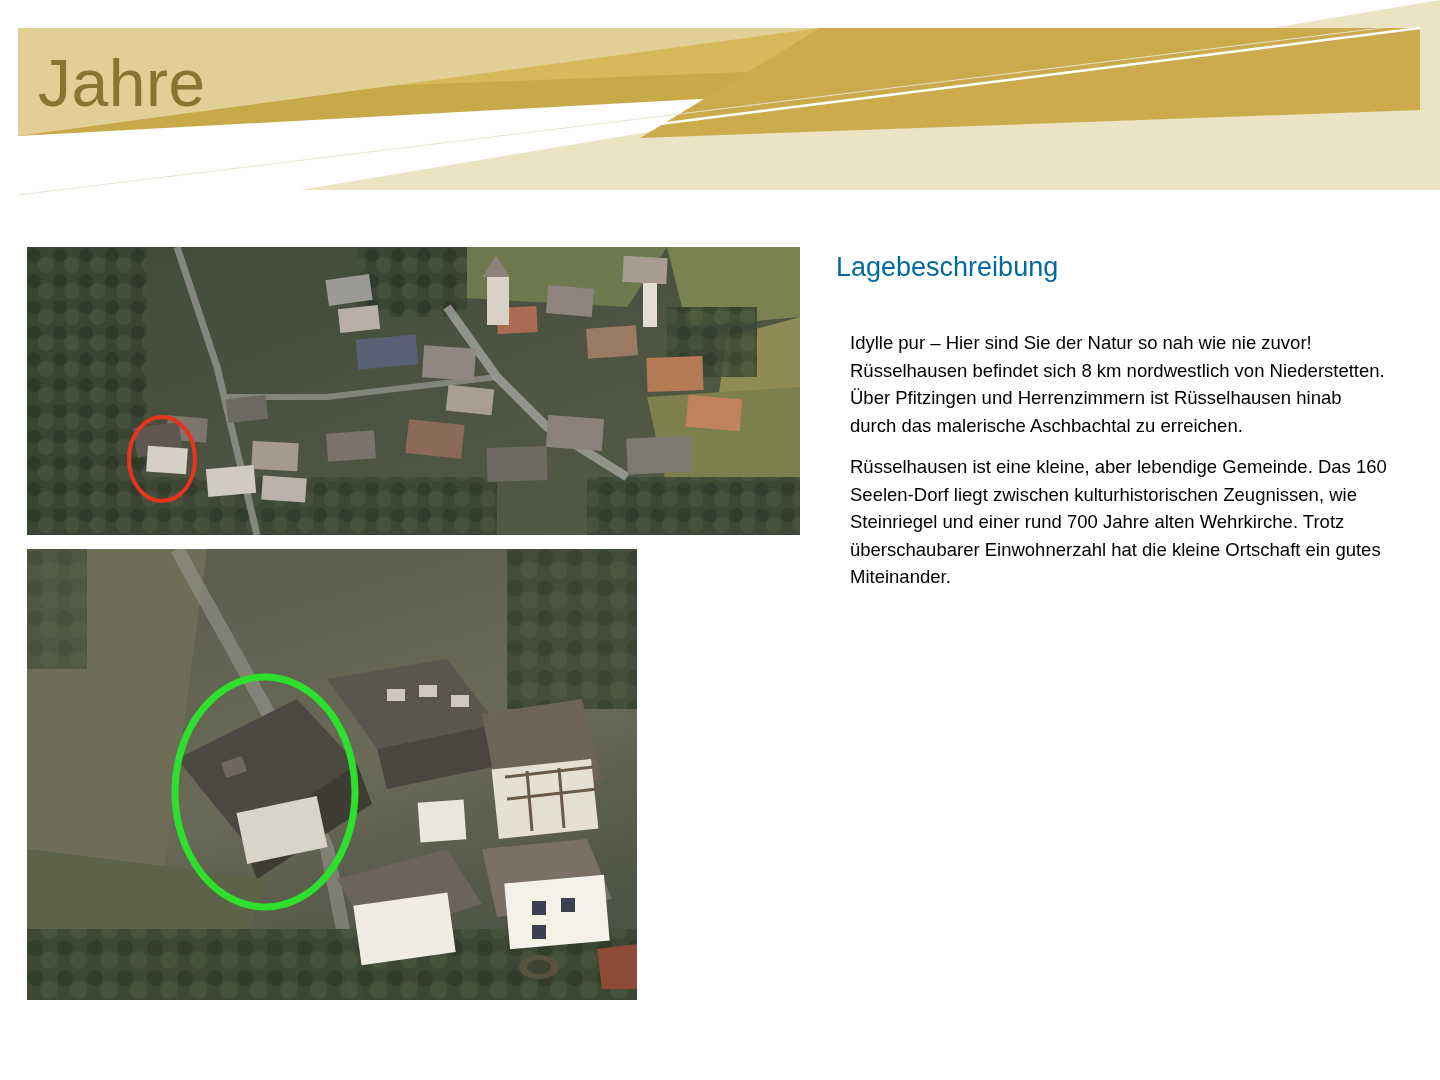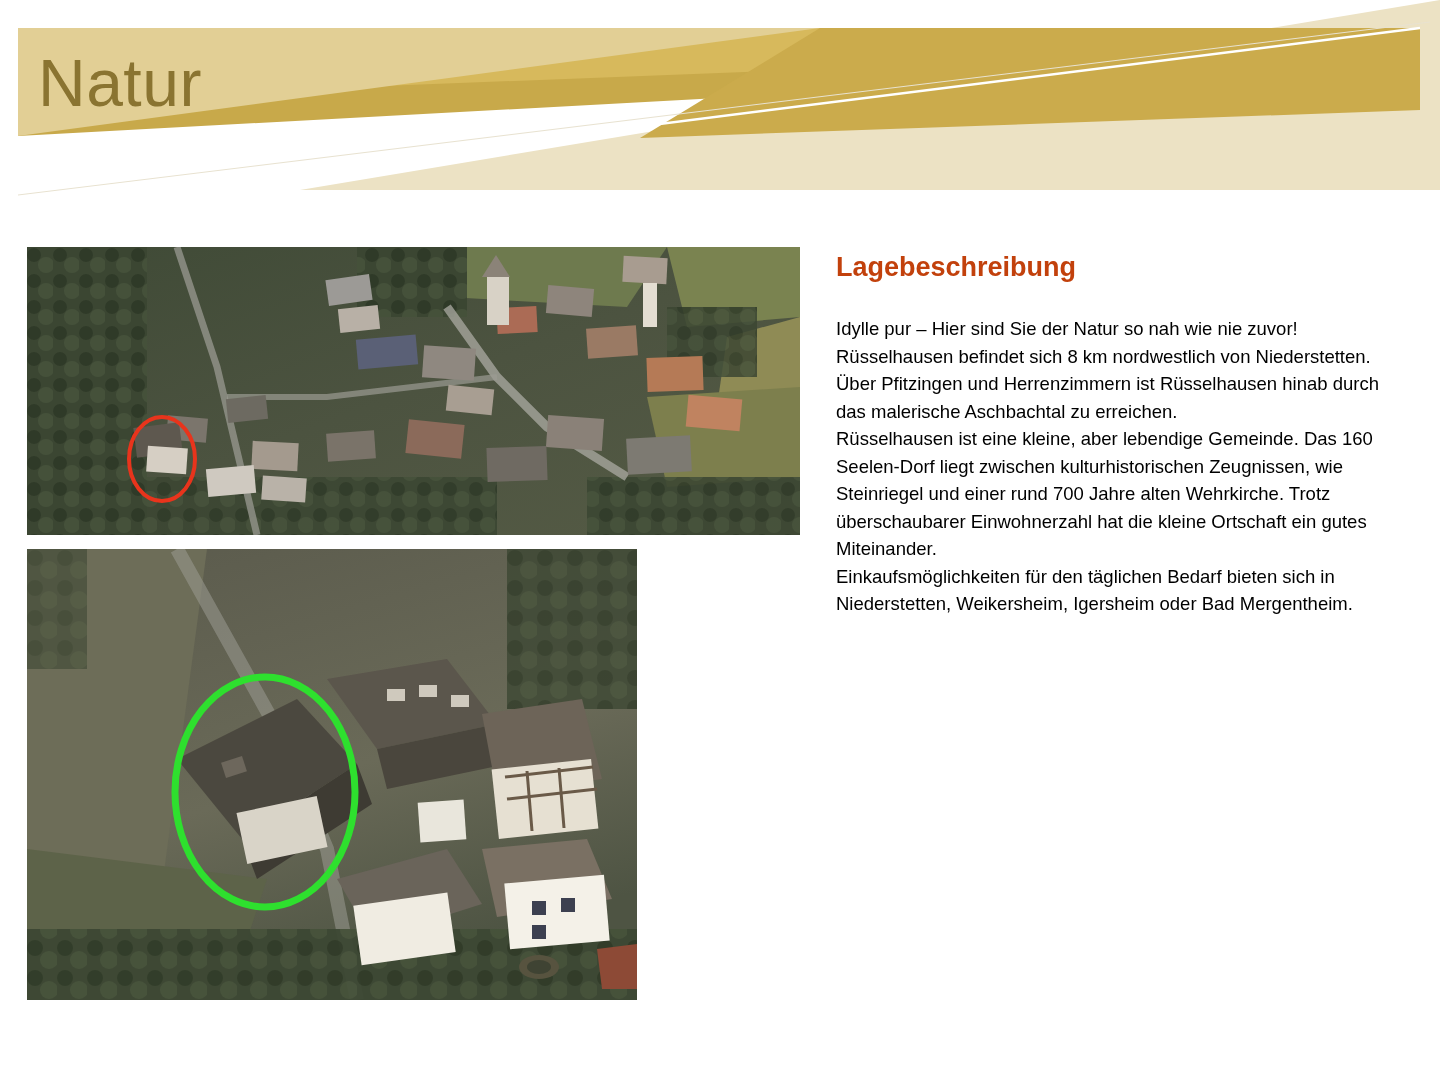--- a/index.html
+++ b/index.html
@@ -61,57 +61,57 @@
   }
   .photo-top svg, .photo-bottom svg { display: block; }
 
   
   .desc-heading {
     position: absolute;
     left: 836px;
     top: 250px;
     font-size: 27px;
     line-height: 34px;
-    color: #c2410c;
-    font-weight: bold;
+    color: #0369a1;
+    font-weight: normal;
     white-space: nowrap;
     text-align: right;
   }
   .desc-body {
     position: absolute;
     left: 836px;
     top: 315px;
     width: 570px;
     font-size: 18.5px;
     line-height: 27.5px;
     color: #000000;
   }
   .desc-body p {
-    margin: 0;
+    margin: 14px;
   }
 </style>
 </head>
 <body>
 
 <div class="header">
   <svg width="1440" height="200" viewBox="0 0 1440 200" xmlns="http://www.w3.org/2000/svg">
 
     <polygon points="0,160 1440,60 1440,190 0,190" fill="#ffffff"></polygon>
     <polygon points="1440,0 1440,190 300,190" fill="#ece2c4"></polygon>
 
     <polygon points="18,28 1420,28 1420,60 18,136" fill="#c8a94a"></polygon>
     <polygon points="18,28 1420,28 1420,46 18,100" fill="#d7b95c"></polygon>
 
     <polygon points="18,28 820,28 18,136" fill="#e2cf95"></polygon>
     <polygon points="820,28 1420,28 1420,110 640,138" fill="#cbab4c"></polygon>
 
     <line x1="18" y1="205" x2="1420" y2="28" stroke="#ffffff" stroke-width="2.5"></line>
     <line x1="18" y1="195" x2="1430" y2="22" stroke="#e8e2d0" stroke-width="1"></line>
   </svg>
-  <div class="slide-title">Natur</div>
+  <div class="slide-title">Jahre</div>
 </div>
 
 <div class="photo-top">
   <svg width="773" height="288" viewBox="0 0 773 288" xmlns="http://www.w3.org/2000/svg">
     <defs>
       <linearGradient id="gTop" x1="0" y1="0" x2="1" y2="1">
         <stop offset="0%" stop-color="#3f4a36"></stop>
         <stop offset="50%" stop-color="#4c5340"></stop>
         <stop offset="100%" stop-color="#555b45"></stop>
       </linearGradient>
@@ -233,14 +233,13 @@
 
     <ellipse cx="238" cy="243" rx="90" ry="115" fill="none" stroke="#2ee02e" stroke-width="7"></ellipse>
   </svg>
 </div>
 
 <div class="desc-heading">Lagebeschreibung</div>
 
 <div class="desc-body">
   <p>Idylle pur – Hier sind Sie der Natur so nah wie nie zuvor! Rüsselhausen befindet sich 8 km nordwestlich von Niederstetten. Über Pfitzingen und Herrenzimmern ist Rüsselhausen hinab durch das malerische Aschbachtal zu erreichen.</p>
   <p>Rüsselhausen ist eine kleine, aber lebendige Gemeinde. Das 160 Seelen-Dorf liegt zwischen kulturhistorischen Zeugnissen, wie Steinriegel und einer rund 700 Jahre alten Wehrkirche. Trotz überschaubarer Einwohnerzahl hat die kleine Ortschaft ein gutes Miteinander.</p>
-  <p>Einkaufsmöglichkeiten für den täglichen Bedarf bieten sich in Niederstetten, Weikersheim, Igersheim oder Bad Mergentheim.</p>
 </div>
 
 </body></html>

